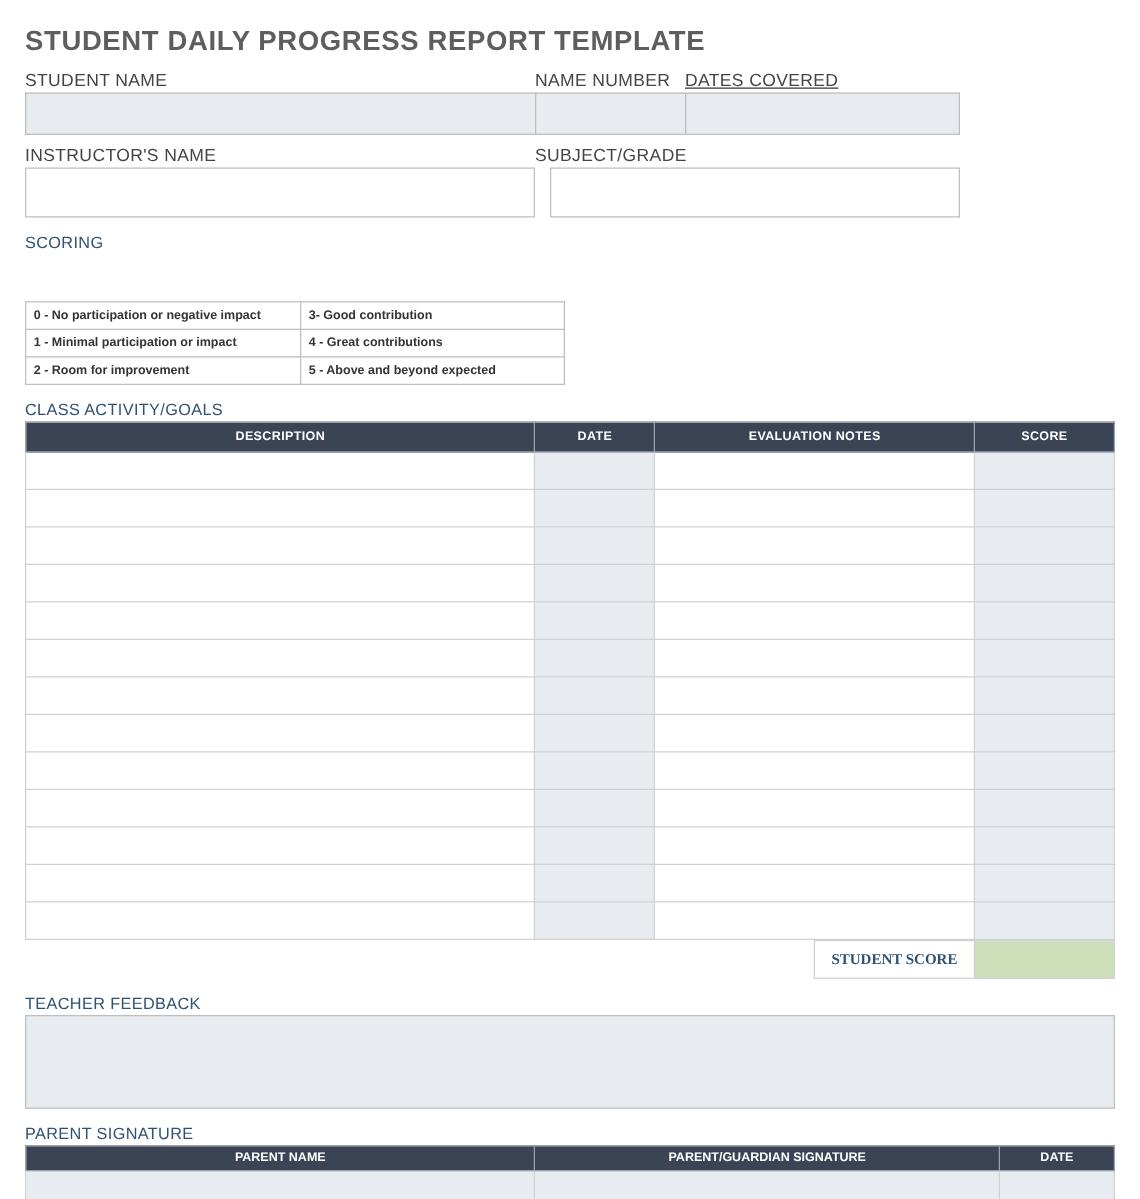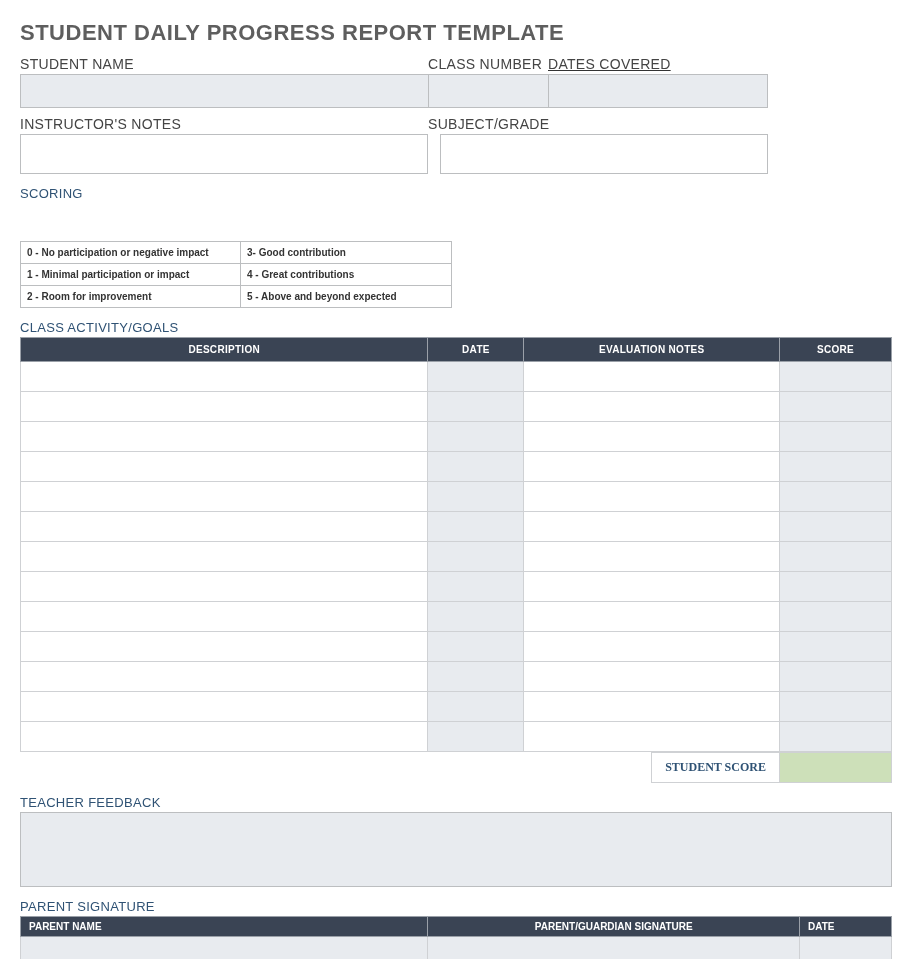--- a/index.html
+++ b/index.html
@@ -83,57 +83,57 @@
     height: 75px;
     width: 100%;
   }
   .parent-table th {
     background: #3a4454;
     color: #fff;
     font-size: 10px;
     font-weight: bold;
     padding: 4px 8px;
     border: 1px solid #9aa0a8;
-    text-align: left;
+    text-align: center;
   }
   .parent-table td {
     border: 1px solid #cfd1d4;
     height: 40px;
     background: #e8ebef;
   }
 </style>
 </head>
 <body>
 
 <div class="page">
 
   <div class="title">STUDENT DAILY PROGRESS REPORT TEMPLATE</div>
 
   <div class="row">
     <div style="width:408px;">
       <div class="label">STUDENT NAME</div>
     </div>
     <div style="width:120px;">
-      <div class="label">CLASS NUMBER</div>
+      <div class="label">NAME NUMBER</div>
     </div>
     <div style="width:220px;text-decoration:underline;">
       <div class="label">DATES COVERED</div>
     </div>
   </div>
   <div class="row">
     <div class="fieldbox" style="width:408px;border-right:none;"></div>
     <div class="fieldbox" style="width:120px;border-right:none;"></div>
     <div class="fieldbox" style="width:220px;"></div>
   </div>
 
   <div class="spacer-h"></div>
 
   <div class="row">
     <div style="width:408px;">
-      <div class="label">INSTRUCTOR'S NOTES</div>
+      <div class="label">INSTRUCTOR'S NAME</div>
     </div>
     <div style="width:340px;">
       <div class="label">SUBJECT/GRADE</div>
     </div>
   </div>
   <div class="row">
     <div class="fieldbox tall" style="width:408px;background:#fff;"></div>
     <div style="width:12px;"></div>
     <div class="fieldbox tall" style="width:328px;background:#fff;"></div>
   </div>

